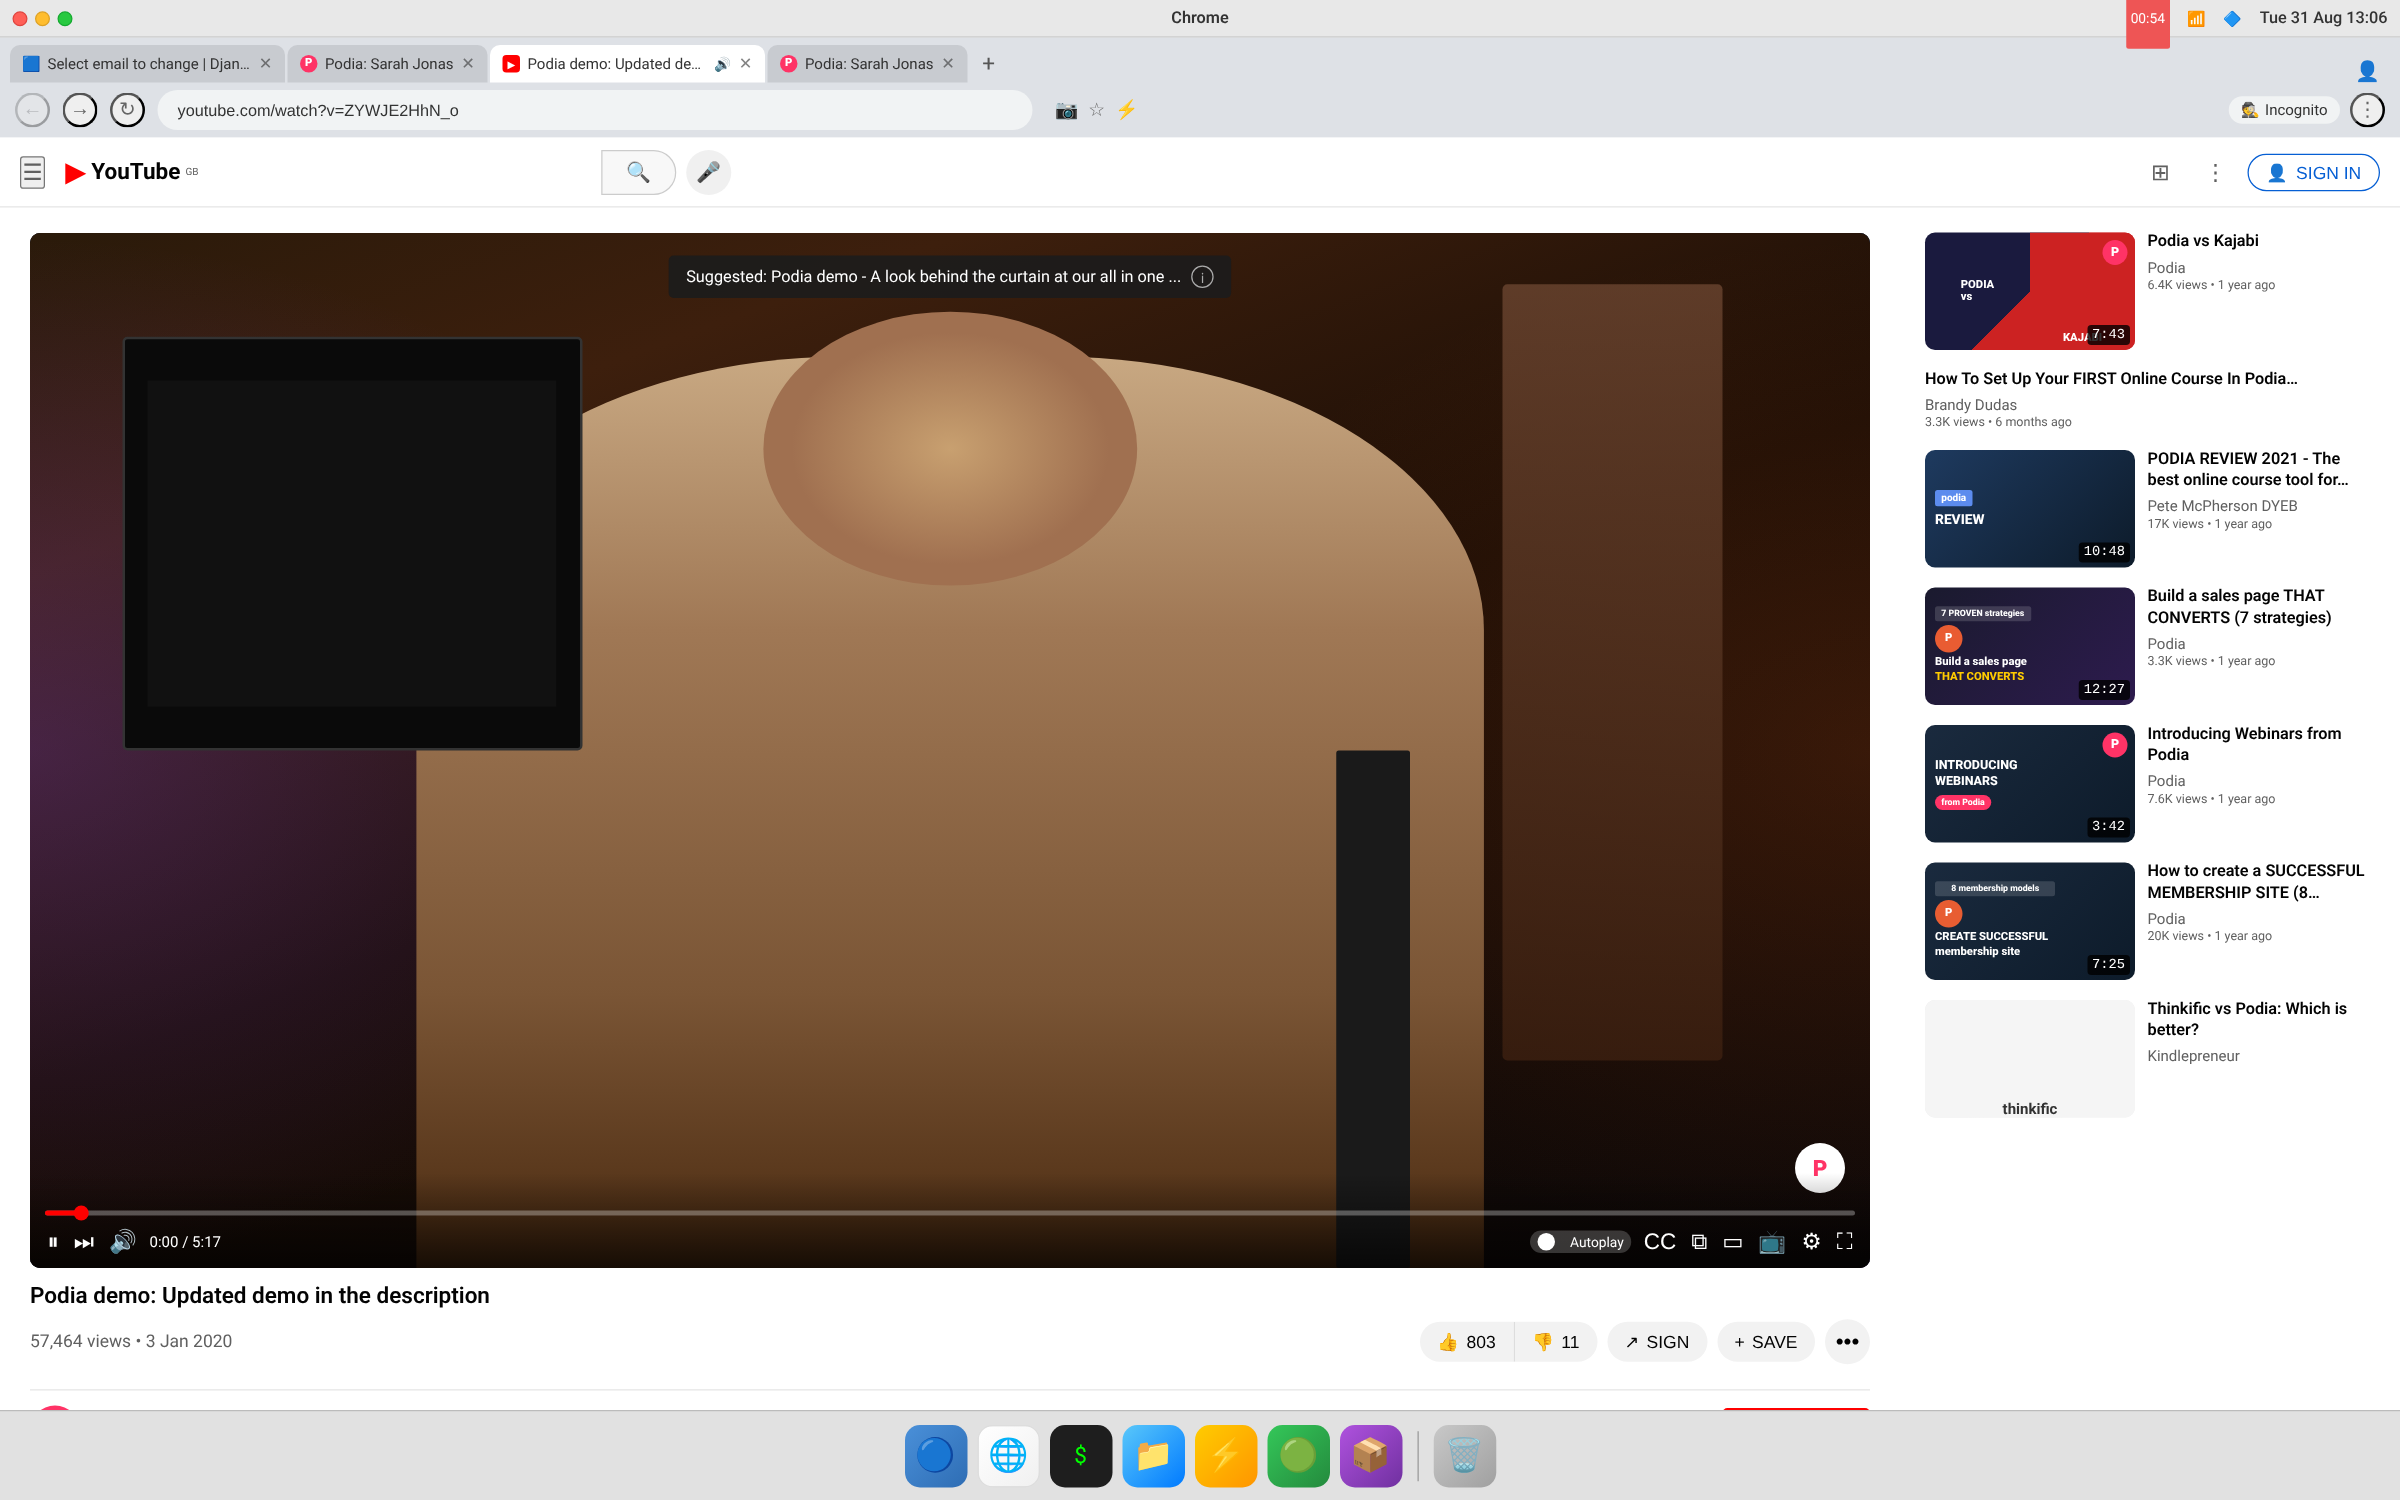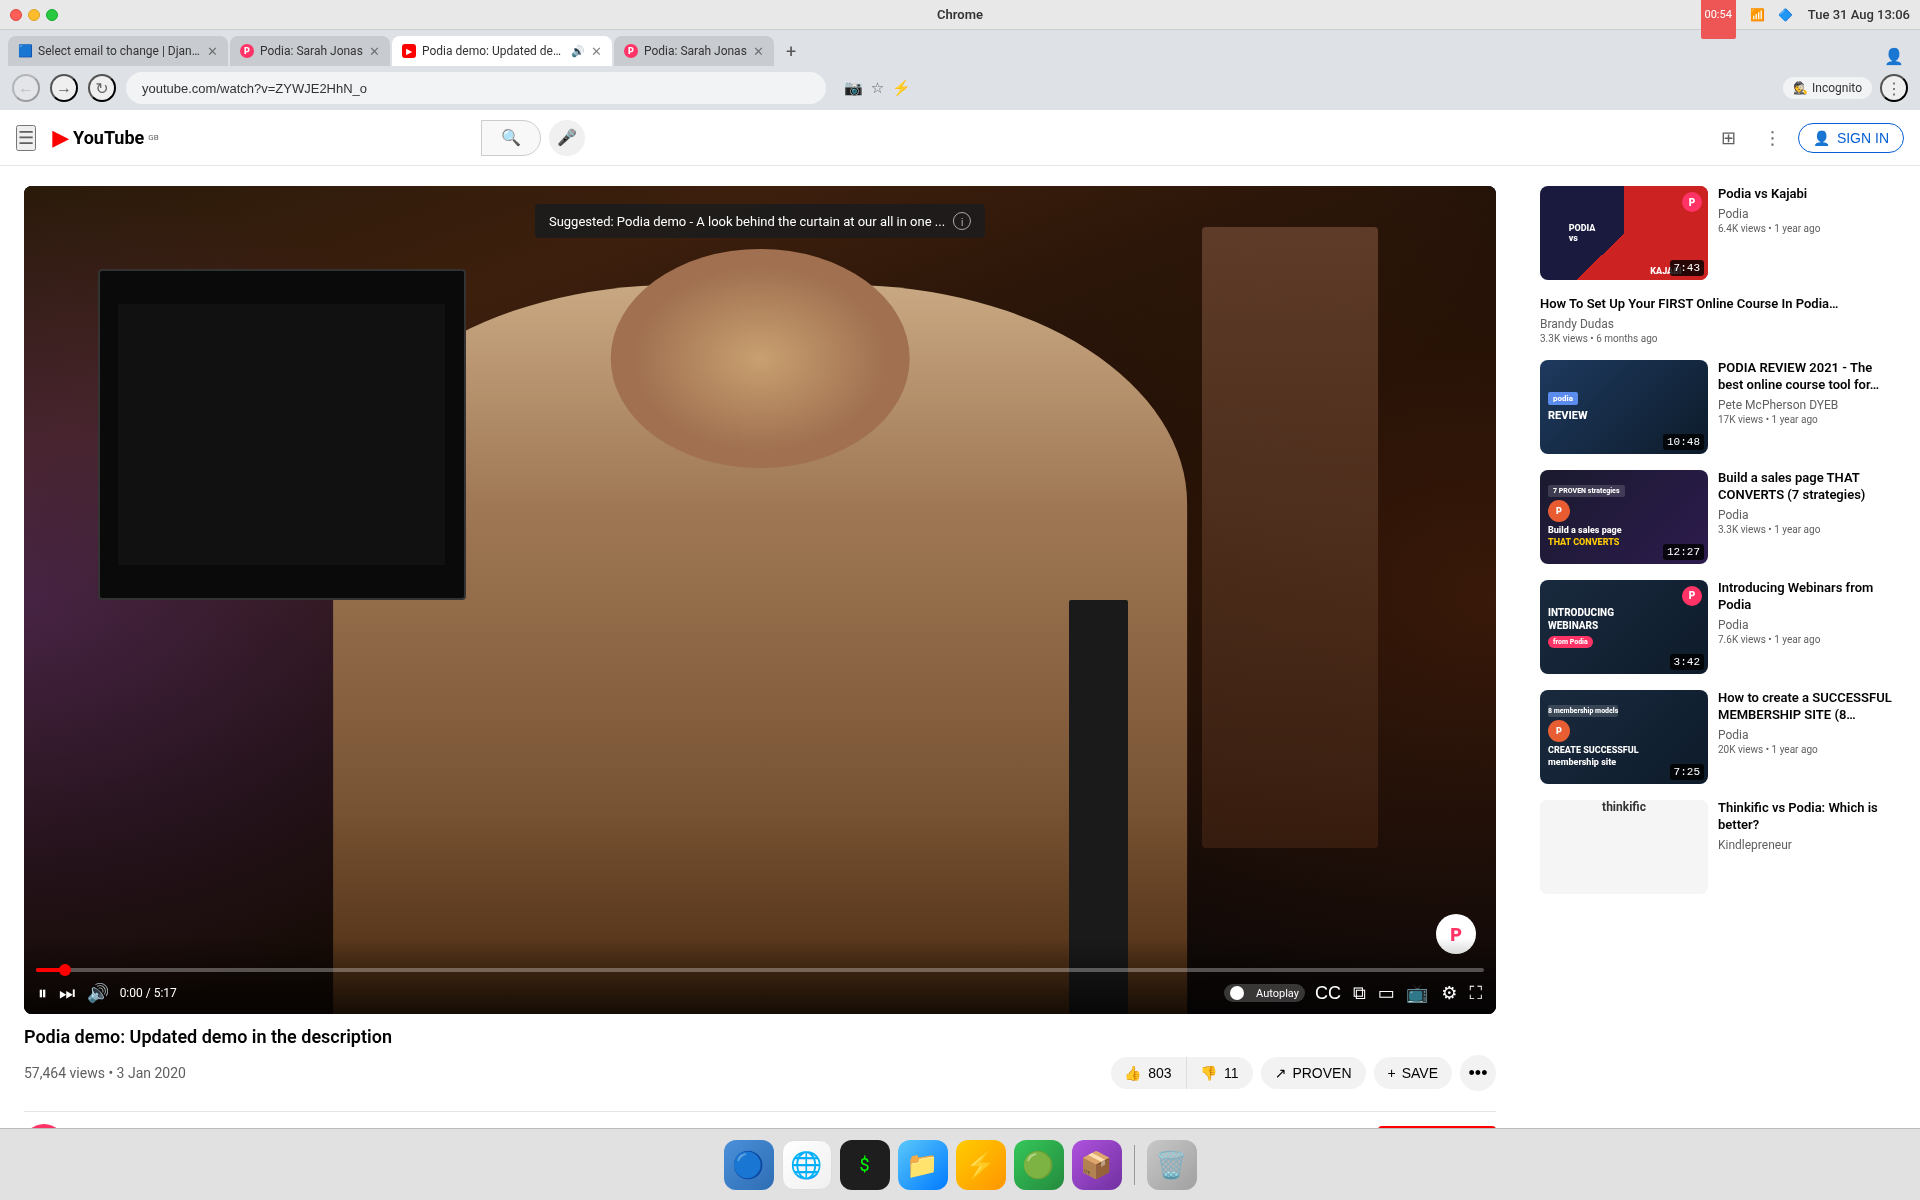--- a/index.html
+++ b/index.html
@@ -579,21 +579,21 @@
                 <span>👍</span>
                 <span>803</span>
               </button>
               <button class="action-btn dislike-btn">
                 <span>👎</span>
                 <span>11</span>
               </button>
             </div>
             <button class="action-btn share-btn">
               <span>↗</span>
-              <span>PROVEN</span>
+              <span>SIGN</span>
             </button>
             <button class="action-btn save-btn">
               <span>+</span>
               <span>SAVE</span>
             </button>
             <button class="more-btn">•••</button>
           </div>
         </div>
       </div>
 
@@ -675,36 +675,36 @@
         <div class="sidebar-video-info">
           <div class="sidebar-video-title">Introducing Webinars from Podia</div>
           <div class="sidebar-channel">Podia</div>
           <div class="sidebar-meta">7.6K views • 1 year ago</div>
         </div>
       </div>
 
       <div class="sidebar-video-card">
         <div class="sidebar-thumb thumb-membership">
           <div class="thumb-inner-text">
-            <div style="background:rgba(255,255,255,0.15);color:#fff;font-size:7px;font-weight:800;padding:2px 0;border-radius:2px;margin-bottom:3px;">8 membership models</div>
+            <div style="background:rgba(255,255,255,0.15);color:#fff;font-size:7px;font-weight:800;padding:2px 13px;border-radius:2px;margin-bottom:3px;">8 membership models</div>
             <div style="background:rgba(255,100,50,0.9);border-radius:50%;width:22px;height:22px;display:flex;align-items:center;justify-content:center;font-size:9px;font-weight:900;margin-bottom:3px;">P</div>
             <div style="color:#fff;font-size:9px;font-weight:800;line-height:1.3;">CREATE SUCCESSFUL<br>membership site</div>
           </div>
           <div class="thumb-duration">7:25</div>
         </div>
         <div class="sidebar-video-info">
           <div class="sidebar-video-title">How to create a SUCCESSFUL MEMBERSHIP SITE (8…</div>
           <div class="sidebar-channel">Podia</div>
           <div class="sidebar-meta">20K views • 1 year ago</div>
         </div>
       </div>
 
       <div class="sidebar-video-card">
         <div class="sidebar-thumb thumb-thinkific">
-          <div style="position:absolute;top:0;left:0;right:0;bottom:0;display:flex;align-items:flex-start;justify-content:center;background:#f5f5f5;">
+          <div style="position:absolute;top:0;left:0;right:0;bottom:0;display:flex;align-items:flex-end;justify-content:center;background:#f5f5f5;">
             <span style="color:#333;font-size:12px;font-weight:700;">thinkific</span>
           </div>
         </div>
         <div class="sidebar-video-info">
           <div class="sidebar-video-title">Thinkific vs Podia: Which is better?</div>
           <div class="sidebar-channel">Kindlepreneur</div>
           <div class="sidebar-meta"></div>
         </div>
       </div>
     </div>

